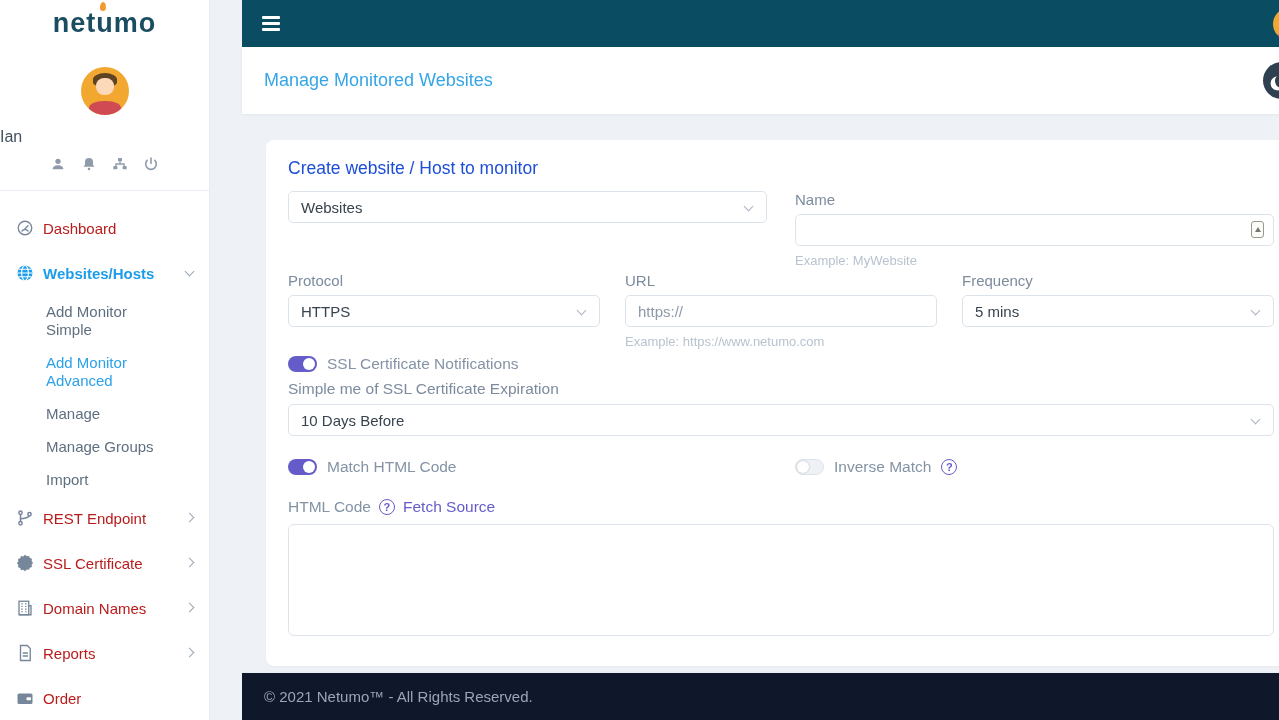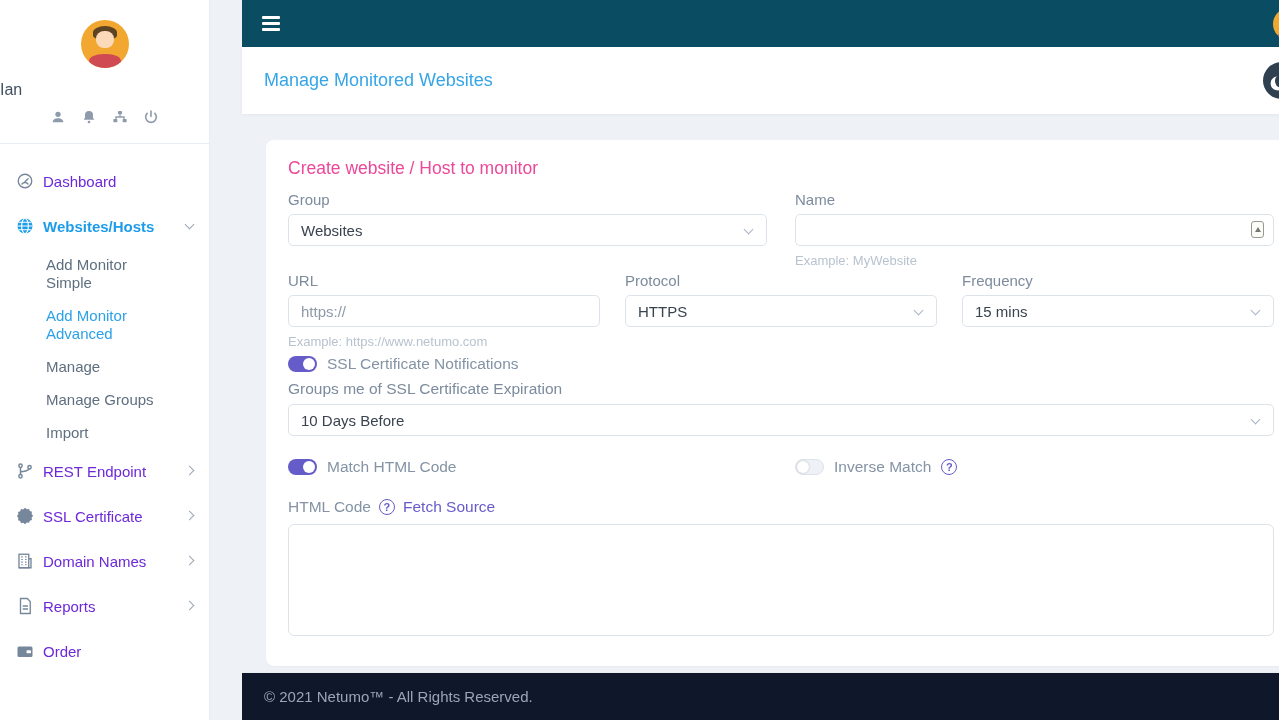--- a/index.html
+++ b/index.html
@@ -23,21 +23,21 @@
   .pa-sm .hair { position:absolute; top:4px; left:8px; width:16px; height:9px; background:#5d4224; border-radius:55% 55% 30% 30%; }
   .pa-sm .face { position:absolute; top:7px; left:10px; width:12px; height:12px; background:#fcd9b8; border-radius:45%; }
   .pa-sm .shirt { position:absolute; bottom:-2px; left:5px; width:22px; height:11px; background:#cf4a52; border-radius:45% 45% 0 0; }
   .profile-name { margin-top:13px; font-size:16px; color:#42505f; }
   .profile-icons { margin-top:10px; display:flex; justify-content:center; gap:15px; padding-bottom:18px; border-bottom:1px solid #e9eef4; margin-left:0; }
   .profile-icons svg { width:16px; height:16px; color:#8e9bab; cursor:pointer; }
 
   .nav { padding:28px 0 0 16px; position:relative; }
   .nav-item { display:flex; align-items:center; gap:9px; margin-bottom:27px; position:relative; cursor:pointer; }
   .nav-item svg { width:18px; height:18px; color:#76879b; flex:none; }
-  .nav-item .lbl { font-size:15px; color:#6d28d9; }
+  .nav-item .lbl { font-size:15px; color:#b91c1c; }
   .nav-item.active svg { color:#1d9ce9; }
   .nav-item.active .lbl { color:#1d9ce9; font-weight:bold; }
   .chev { width:7px; height:7px; border-right:1.6px solid #9aa7b5; border-bottom:1.6px solid #9aa7b5; display:inline-block; position:absolute; }
   .chev-down { transform:rotate(45deg); right:16px; top:4px; }
   .chev-right { transform:rotate(-45deg); right:16px; top:5px; }
   .submenu { margin:-6px 0 20px 30px; }
   .submenu .sub-item { font-size:15px; color:#5f6f80; margin-bottom:15px; max-width:130px; line-height:18px; cursor:pointer; }
   .submenu .sub-item.active { color:#2ba1e8; }
 
   
@@ -48,21 +48,21 @@
   .burger div:last-child { margin-bottom:0; }
   .topbar .pa-sm { margin:0 2px 0 0; cursor:pointer; }
 
   .pagehead { height:67px; min-height:67px; background:#fff; display:flex; align-items:center; justify-content:space-between; padding:0 11px 0 22px; box-shadow:0 1px 3px rgba(20,40,60,0.05); position:relative; z-index:2; }
   .page-title { font-size:18px; color:#35a5e6; cursor:pointer; }
   .moon-btn { width:37px; height:37px; border-radius:50%; background:#2f4050; display:flex; align-items:center; justify-content:center; cursor:pointer; }
   .moon { width:14px; height:14px; border-radius:50%; box-shadow:-4px 3px 0 0 #fff; transform:rotate(8deg); }
 
   .content { flex:1; background:#eef2f6; padding:26px 15px 0 24px; overflow:hidden; }
   .card { background:#fff; border-radius:8px; width:1030px; height:526px; padding:18px 22px 8px 22px; overflow:hidden; box-shadow:0 1px 2px rgba(20,40,60,0.03); }
-  .card-title { font-size:17.5px; color:#ec4899; font-weight:500; margin-bottom:12px; }
+  .card-title { font-size:17.5px; color:#1d4ed8; font-weight:500; margin-bottom:12px; }
 
   .field-label { font-size:15px; color:#7c8b9d; margin-bottom:6px; }
   .helper { font-size:13px; color:#b8c3cf; margin-top:7px; height:15px; }
   .control { height:32px; border:1px solid #dde3ea; border-radius:5px; background:#fff; display:flex; align-items:center; padding:0 12px; font-size:15px; color:#39434f; position:relative; width:100%; cursor:pointer; }
   .control .sel-chev { width:7px; height:7px; border-right:1.6px solid #aab5c2; border-bottom:1.6px solid #aab5c2; transform:rotate(45deg); position:absolute; right:14px; top:11px; }
   input.control, textarea.control { cursor:text; font-family:"Liberation Sans", sans-serif; }
   input.control::placeholder { color:#8e9aa8; }
   .row2col { display:grid; grid-template-columns:1fr 1fr; column-gap:28px; margin-bottom:4px; }
   .row3col { display:grid; grid-template-columns:1fr 1fr 1fr; column-gap:25px; margin-bottom:6px; }
   .ext-icon { position:absolute; right:10px; top:7px; width:13px; height:17px; border:1px solid #979a8e; border-radius:3px; display:flex; align-items:center; justify-content:center; background:#fbfbf8; }
@@ -84,20 +84,23 @@
 
   .footer { height:48px; min-height:48px; background:#0f172a; border-top:1px solid #e9eef3; display:flex; align-items:center; padding-left:22px; }
   .footer-text { font-size:15px; color:#9aa6b5; }
 </style>
 </head>
 <body>
 
 <div class="app">
 
   <aside class="sidebar">
+    <div class="logo-wrap">
+      <span class="logo"><span>net</span><span class="u">u</span><span>mo</span></span>
+    </div>
 
     <div class="profile">
       <div class="pa pa-lg">
         <div class="hair"></div>
           <div class="face"></div>
           <div class="shirt"></div>
       </div>
       <div class="profile-name">Ian</div>
       <div class="profile-icons">
         <svg viewBox="0 0 24 24" fill="currentColor">
@@ -222,68 +225,67 @@
       </div>
     </div>
 
     <div class="content">
       <div class="card">
         <div class="card-title">Create website / Host to monitor</div>
 
         
         <div class="row2col">
           <div>
-            <div class="field-label">Group</div>
             <div class="control">
               <span>Websites</span>
               <span class="sel-chev"></span>
             </div>
             <div class="helper"></div>
           </div>
           <div>
             <div class="field-label">Name</div>
             <div style="position:relative;">
               <input class="control" type="text" value="" style="">
               <span class="ext-icon"></span>
             </div>
             <div class="helper">Example: MyWebsite</div>
           </div>
         </div>
 
         
         <div class="row3col">
           <div>
-            <div class="field-label">URL</div>
-            <input class="control" type="text" value="" placeholder="https://" style="">
-            <div class="helper">Example: https://www.netumo.com</div>
-          </div>
-          <div>
             <div class="field-label">Protocol</div>
             <div class="control">
               <span>HTTPS</span>
               <span class="sel-chev"></span>
             </div>
             <div class="helper"></div>
           </div>
           <div>
+            <div class="field-label">URL</div>
+            <input class="control" type="text" value="" placeholder="https://" style="">
+            <div class="helper">Example: https://www.netumo.com</div>
+          </div>
+          <div>
             <div class="field-label">Frequency</div>
             <div class="control">
-              <span>15 mins</span>
+              <span>5 mins</span>
               <span class="sel-chev"></span>
             </div>
             <div class="helper"></div>
           </div>
         </div>
 
         
         <div class="toggle-row">
           <span class="switch"></span>
           <span class="toggle-label">SSL Certificate Notifications</span>
         </div>
-        <div class="field-label" style="font-size:15.5px;margin-bottom:6px;">Groups me of SSL Certificate Expiration</div>
+        <div class="field-label" style="font-size:15.5px;margin-bottom:6px;">Simple me of SSL Certificate Expiration</div>
         <div class="control wide-select">
           <span>10 Days Before</span>
           <span class="sel-chev"></span>
         </div>
 
         
         <div class="dual-toggles">
           <div class="toggle-row" style="margin-bottom:0;">
             <span class="switch"></span>
             <span class="toggle-label">Match HTML Code</span>

